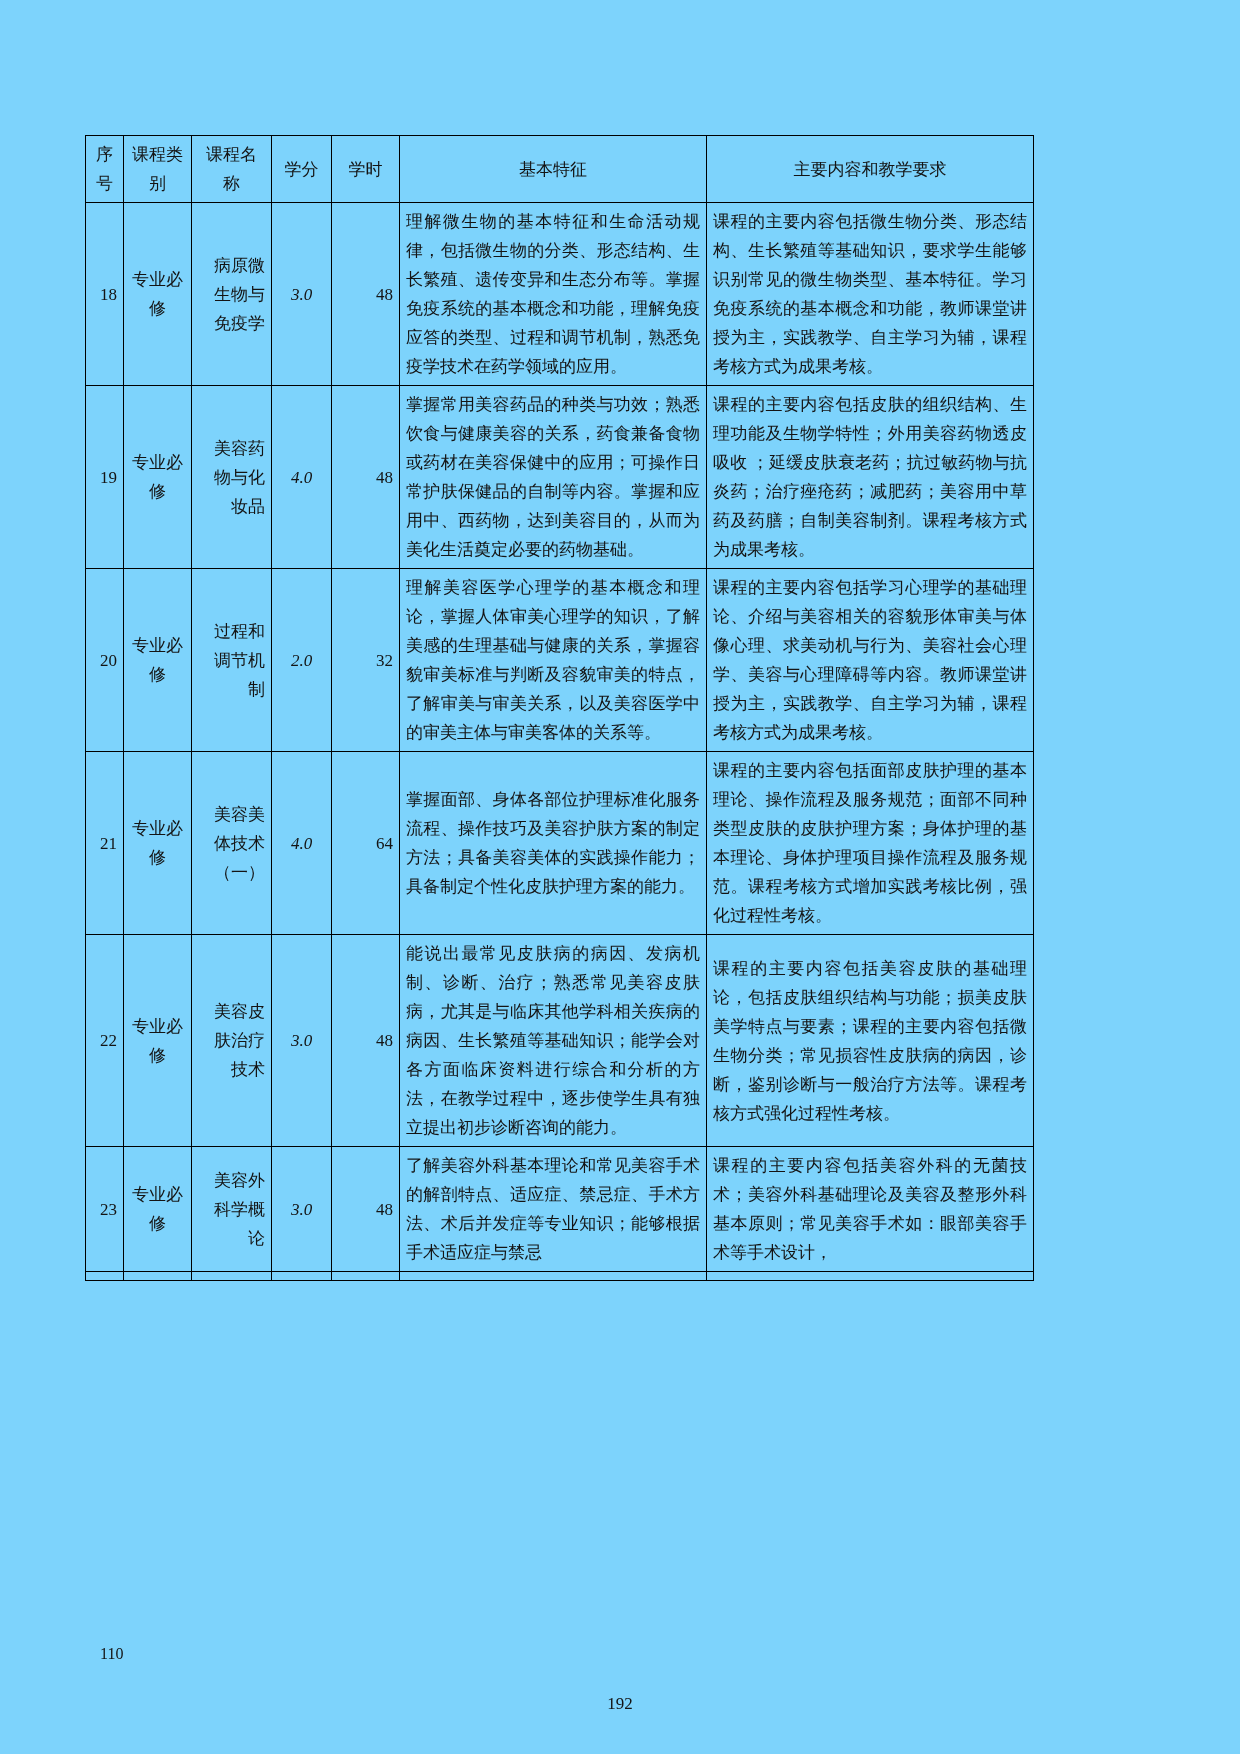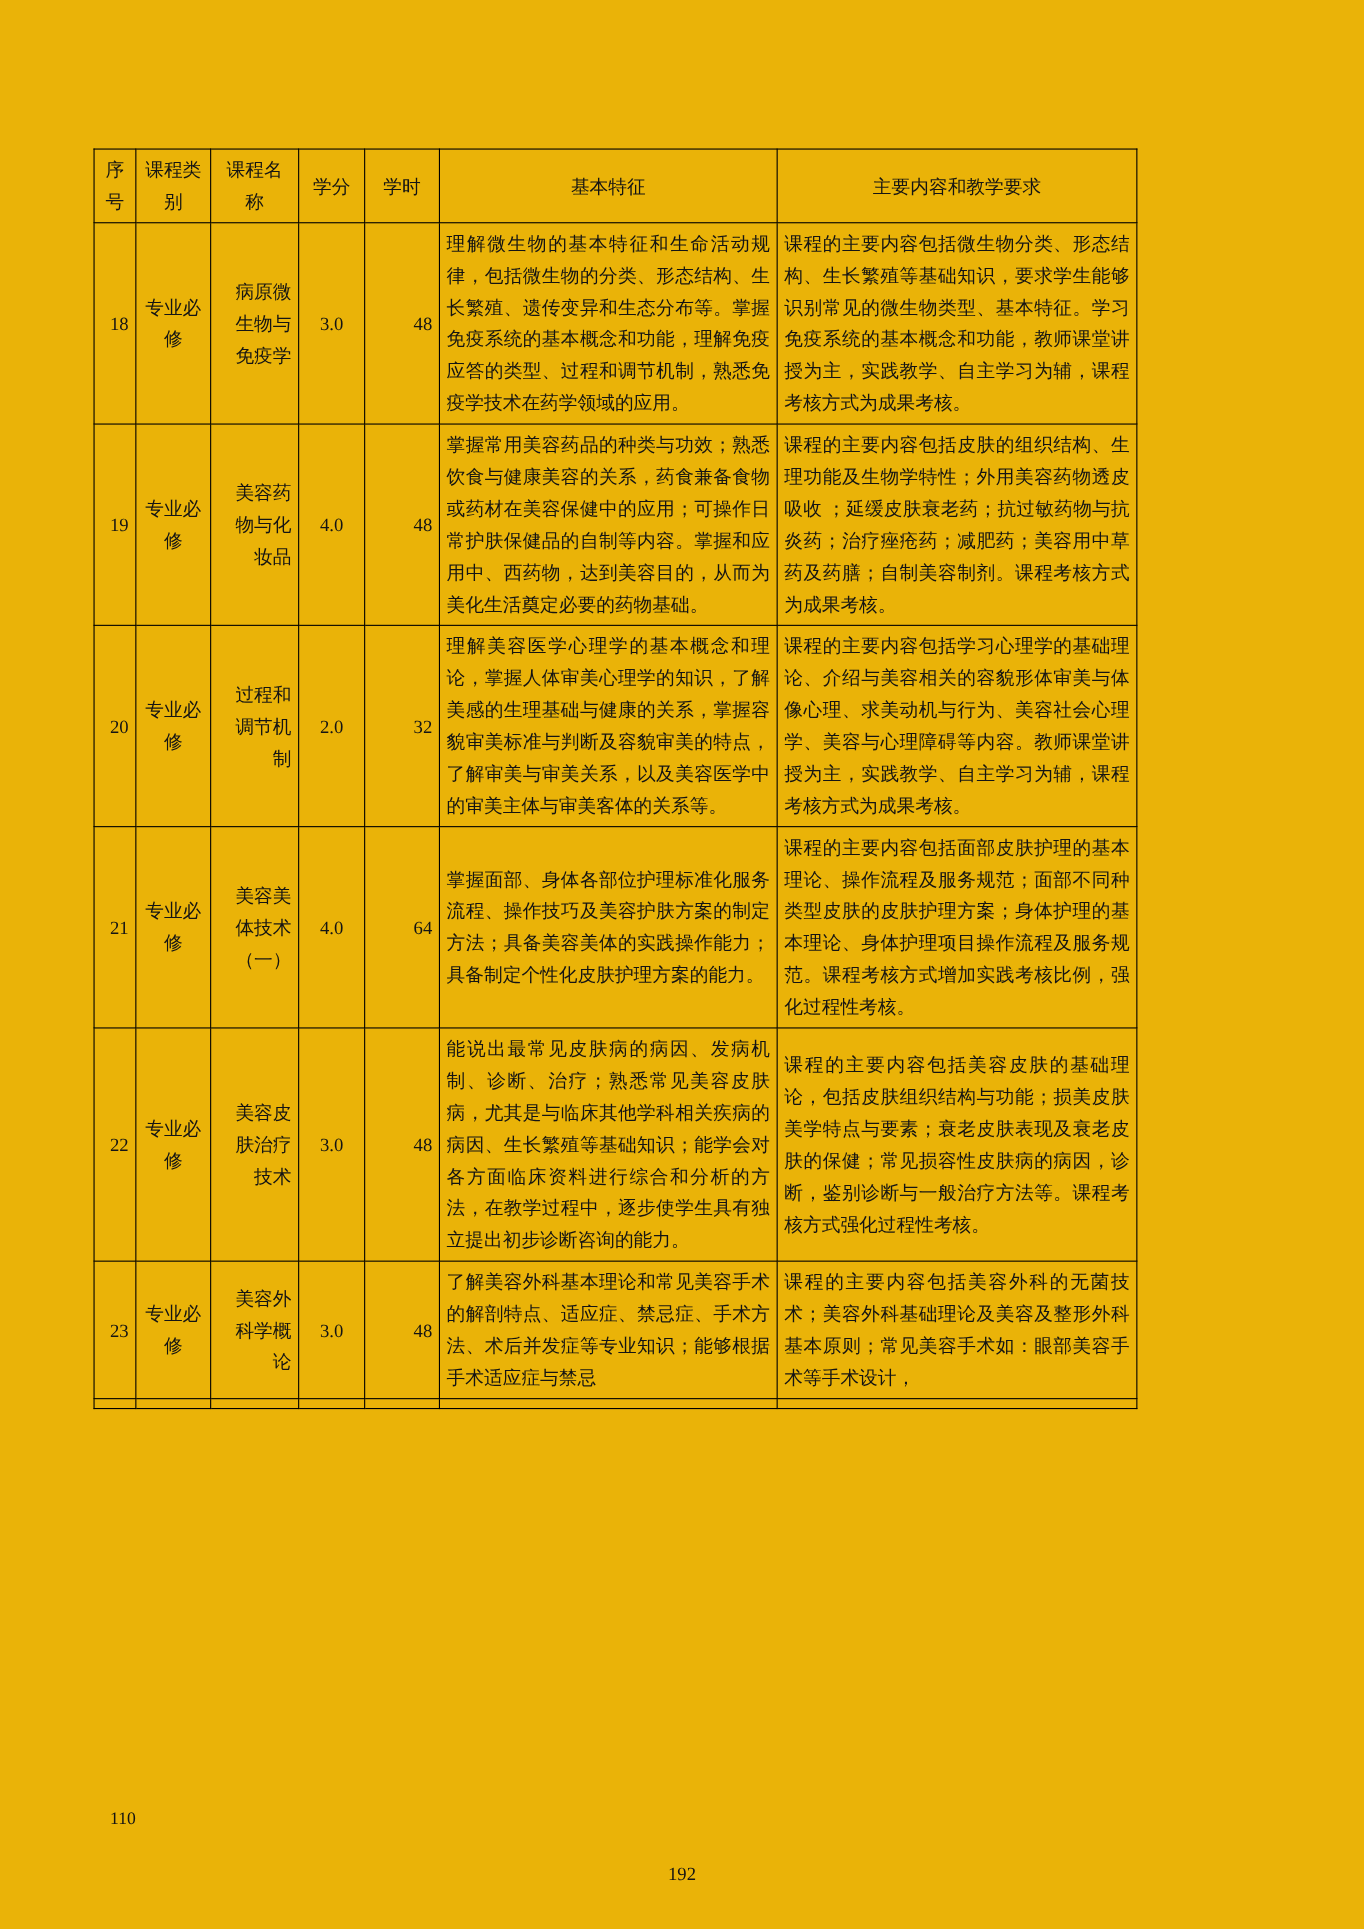--- a/index.html
+++ b/index.html
@@ -7,21 +7,21 @@
   body {
     width: 1240px;
     background: #ffffff;
     font-family: "Liberation Serif", "DejaVu Serif", serif;
     color: #141414;
   }
   .sheet {
     position: relative;
     width: 1240px;
     height: 1754px;
-    background: #eab308;
+    background: #7dd3fc;
     overflow: hidden;
   }
   table.curriculum {
     position: absolute;
     left: 85px;
     top: 135px;
     width: 948px;
     border-collapse: collapse;
     table-layout: fixed;
   }
@@ -34,21 +34,21 @@
     padding: 4px 6px;
     vertical-align: middle;
   }
   th.hdr {
     text-align: center;
     padding: 10px 4px;
   }
   td.c-no      { text-align: right; }
   td.c-cat     { text-align: center; padding: 4px 10px; }
   td.c-name    { text-align: right; padding: 4px 10px; }
-  td.c-credit  { text-align: center; }
+  td.c-credit  { text-align: center; font-style: italic; }
   td.c-hours   { text-align: right; }
   td.c-obj, td.c-content {
     vertical-align: top;
     text-align: justify;
     padding: 6px 13px;
   }
   .footnote {
     position: absolute;
     left: 100px;
     top: 1645px;
@@ -126,21 +126,21 @@
         <td class="c-obj">掌握面部、身体各部位护理标准化服务流程、操作技巧及美容护肤方案的制定方法；具备美容美体的实践操作能力；具备制定个性化皮肤护理方案的能力。</td>
         <td class="c-content">课程的主要内容包括面部皮肤护理的基本理论、操作流程及服务规范；面部不同种类型皮肤的皮肤护理方案；身体护理的基本理论、身体护理项目操作流程及服务规范。课程考核方式增加实践考核比例，强化过程性考核。</td>
       </tr>
       <tr>
         <td class="c-no">22</td>
         <td class="c-cat">专业必修</td>
         <td class="c-name">美容皮肤治疗技术</td>
         <td class="c-credit">3.0</td>
         <td class="c-hours">48</td>
         <td class="c-obj">能说出最常见皮肤病的病因、发病机制、诊断、治疗；熟悉常见美容皮肤病，尤其是与临床其他学科相关疾病的病因、生长繁殖等基础知识；能学会对各方面临床资料进行综合和分析的方法，在教学过程中，逐步使学生具有独立提出初步诊断咨询的能力。</td>
-        <td class="c-content">课程的主要内容包括美容皮肤的基础理论，包括皮肤组织结构与功能；损美皮肤美学特点与要素；衰老皮肤表现及衰老皮肤的保健；常见损容性皮肤病的病因，诊断，鉴别诊断与一般治疗方法等。课程考核方式强化过程性考核。</td>
+        <td class="c-content">课程的主要内容包括美容皮肤的基础理论，包括皮肤组织结构与功能；损美皮肤美学特点与要素；课程的主要内容包括微生物分类；常见损容性皮肤病的病因，诊断，鉴别诊断与一般治疗方法等。课程考核方式强化过程性考核。</td>
       </tr>
       <tr>
         <td class="c-no">23</td>
         <td class="c-cat">专业必修</td>
         <td class="c-name">美容外科学概论</td>
         <td class="c-credit">3.0</td>
         <td class="c-hours">48</td>
         <td class="c-obj">了解美容外科基本理论和常见美容手术的解剖特点、适应症、禁忌症、手术方法、术后并发症等专业知识；能够根据手术适应症与禁忌</td>
         <td class="c-content">课程的主要内容包括美容外科的无菌技术；美容外科基础理论及美容及整形外科基本原则；常见美容手术如：眼部美容手术等手术设计，</td>
       </tr>

